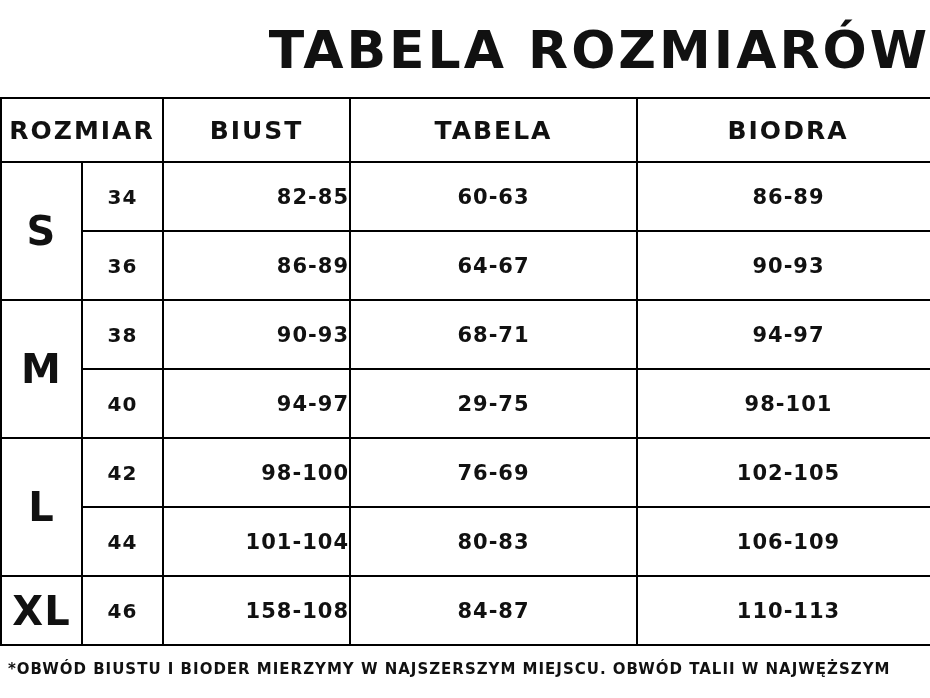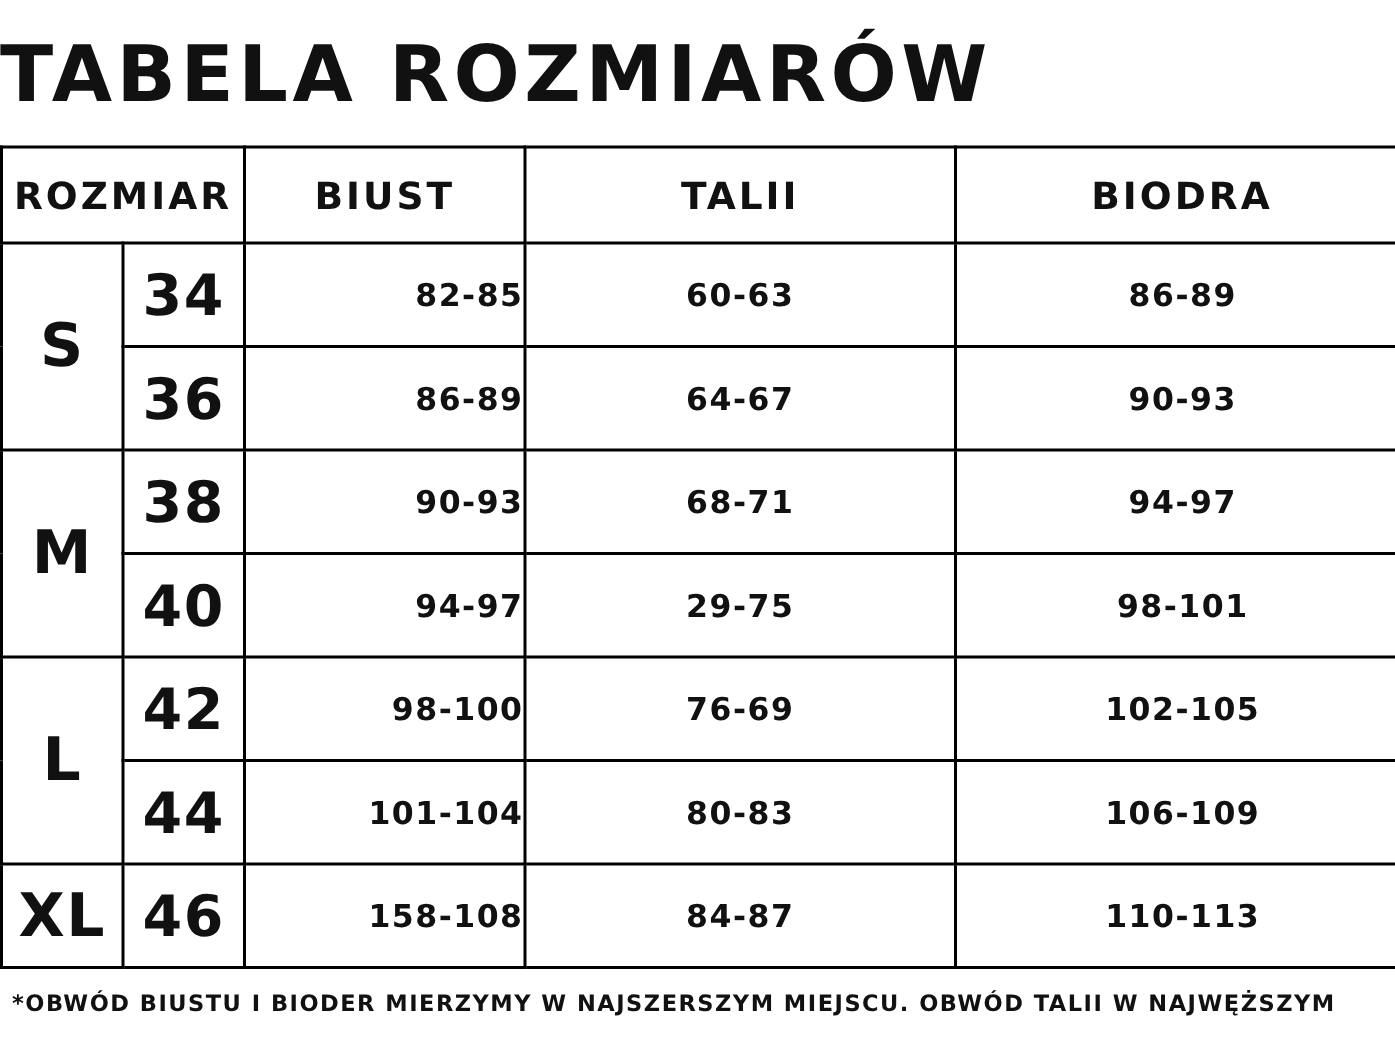--- a/index.html
+++ b/index.html
@@ -14,21 +14,21 @@
     color: #111111;
     overflow: hidden;
   }
   .page {
     position: relative;
     width: 930px;
     height: 698px;
     box-sizing: border-box;
   }
   .title {
-    text-align: left;
+    text-align: right;
     font-family: "DejaVu Sans", sans-serif;
     font-weight: 700;
     font-size: 52px;
     letter-spacing: 3px;
     margin: 22px 0 18px 0;
     line-height: 1.1;
   }
   table.size-table {
     border-collapse: collapse;
     width: 930px;
@@ -59,21 +59,21 @@
   td.group-letter {
     width: 78px;
     border-left: none;
     font-weight: 700;
     font-size: 40px;
     letter-spacing: 1px;
   }
   td.num {
     width: 82px;
     font-weight: 700;
-    font-size: 38px;
+    font-size: 20px;
     letter-spacing: 1px;
   }
   td.val {
     font-weight: 700;
     font-size: 21px;
     letter-spacing: 1px;
     height: 67px;
   }
   td.val.biust { text-align: right; padding-left: 28px; }
   td.val.last { border-right: none; }
@@ -94,21 +94,21 @@
 
 <div class="page">
 
   <div class="title">TABELA ROZMIARÓW</div>
 
   <table class="size-table">
     <thead>
       <tr>
         <th class="head-rozmiar" colspan="2">ROZMIAR</th>
         <th class="head-biust">BIUST</th>
-        <th class="head-talia">TALII</th>
+        <th class="head-talia">TABELA</th>
         <th class="head-biodra">BIODRA</th>
       </tr>
     </thead>
     <tbody>
       <tr>
         <td class="group-letter" rowspan="2">S</td>
         <td class="num">34</td>
         <td class="val biust">82-85</td>
         <td class="val">60-63</td>
         <td class="val last">86-89</td>

